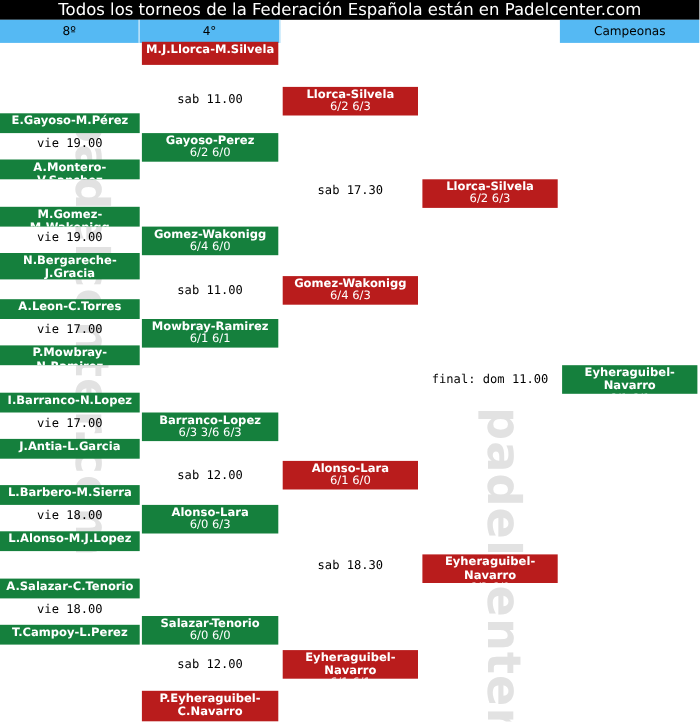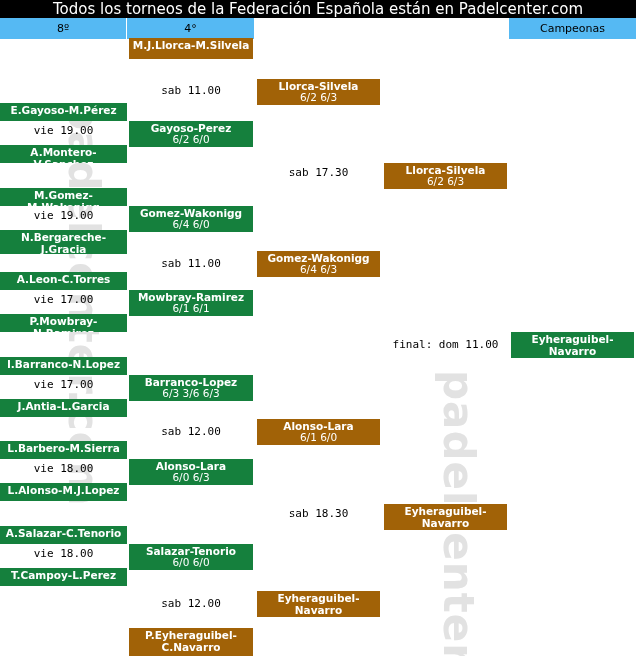--- a/index.html
+++ b/index.html
@@ -52,21 +52,21 @@
     font-size:10.5px;
     font-weight:bold;
     line-height:12px;
     padding:1px 1px 2px 1px;
     color:#ffffff;
     z-index:2;
     overflow:hidden;
     font-family:"DejaVu Sans","Liberation Sans",sans-serif;
   }
   .box.black{background:#15803d;}
-  .box.blue{background:#a16207;}
+  .box.blue{background:#b91c1c;}
   .box .score{font-weight:normal;display:block;font-size:10.5px;line-height:11px;}
 
   
   .time{
     position:absolute;
     text-align:center;
     color:#000000;
     font-size:11px;
     line-height:13px;
     font-family:"DejaVu Sans Mono","Liberation Mono",monospace;
@@ -107,21 +107,21 @@
       <div class="time" style="left: 0px; top: 209px; width: 127px;">vie 19.00</div>
       <div class="time" style="left: 0px; top: 293px; width: 127px;">vie 17.00</div>
       <div class="time" style="left: 0px; top: 378px; width: 127px;">vie 17.00</div>
       <div class="time" style="left: 0px; top: 462px; width: 127px;">vie 18.00</div>
       <div class="time" style="left: 0px; top: 547px; width: 127px;">vie 18.00</div>
       <div class="box black" style="left: 129px; top: 121px; width: 124px; height: 26px;"><span>Gayoso-Perez</span><span class="score">6/2 6/0</span></div>
       <div class="box black" style="left: 129px; top: 206px; width: 124px; height: 26px;"><span>Gomez-Wakonigg</span><span class="score">6/4 6/0</span></div>
       <div class="box black" style="left: 129px; top: 290px; width: 124px; height: 26px;"><span>Mowbray-Ramirez</span><span class="score">6/1 6/1</span></div>
       <div class="box black" style="left: 129px; top: 375px; width: 124px; height: 26px;"><span>Barranco-Lopez</span><span class="score">6/3 3/6 6/3</span></div>
       <div class="box black" style="left: 129px; top: 459px; width: 124px; height: 26px;"><span>Alonso-Lara</span><span class="score">6/0 6/3</span></div>
-      <div class="box black" style="left: 129px; top: 544px; width: 124px; height: 26px;"><span>Salazar-Tenorio</span><span class="score">6/0 6/0</span></div>
+      <div class="box black" style="left: 129px; top: 560px; width: 124px; height: 26px;"><span>Salazar-Tenorio</span><span class="score">6/0 6/0</span></div>
       <div class="time" style="left: 127px; top: 84px; width: 128px;">sab 11.00</div>
       <div class="time" style="left: 127px; top: 257px; width: 128px;">sab 11.00</div>
       <div class="time" style="left: 127px; top: 425px; width: 128px;">sab 12.00</div>
       <div class="time" style="left: 127px; top: 597px; width: 128px;">sab 12.00</div>
       <div class="box blue" style="left: 257px; top: 79px; width: 123px; height: 26px;"><span>Llorca-Silvela</span><span class="score">6/2 6/3</span></div>
       <div class="box blue" style="left: 257px; top: 251px; width: 123px; height: 26px;"><span>Gomez-Wakonigg</span><span class="score">6/4 6/3</span></div>
       <div class="box blue" style="left: 257px; top: 419px; width: 123px; height: 26px;"><span>Alonso-Lara</span><span class="score">6/1 6/0</span></div>
       <div class="box blue" style="left: 257px; top: 591px; width: 123px; height: 26px;"><span>Eyheraguibel-Navarro</span><span class="score">6/1 6/1</span></div>
       <div class="time" style="left: 255px; top: 166px; width: 127px;">sab 17.30</div>
       <div class="time" style="left: 255px; top: 507px; width: 127px;">sab 18.30</div>

